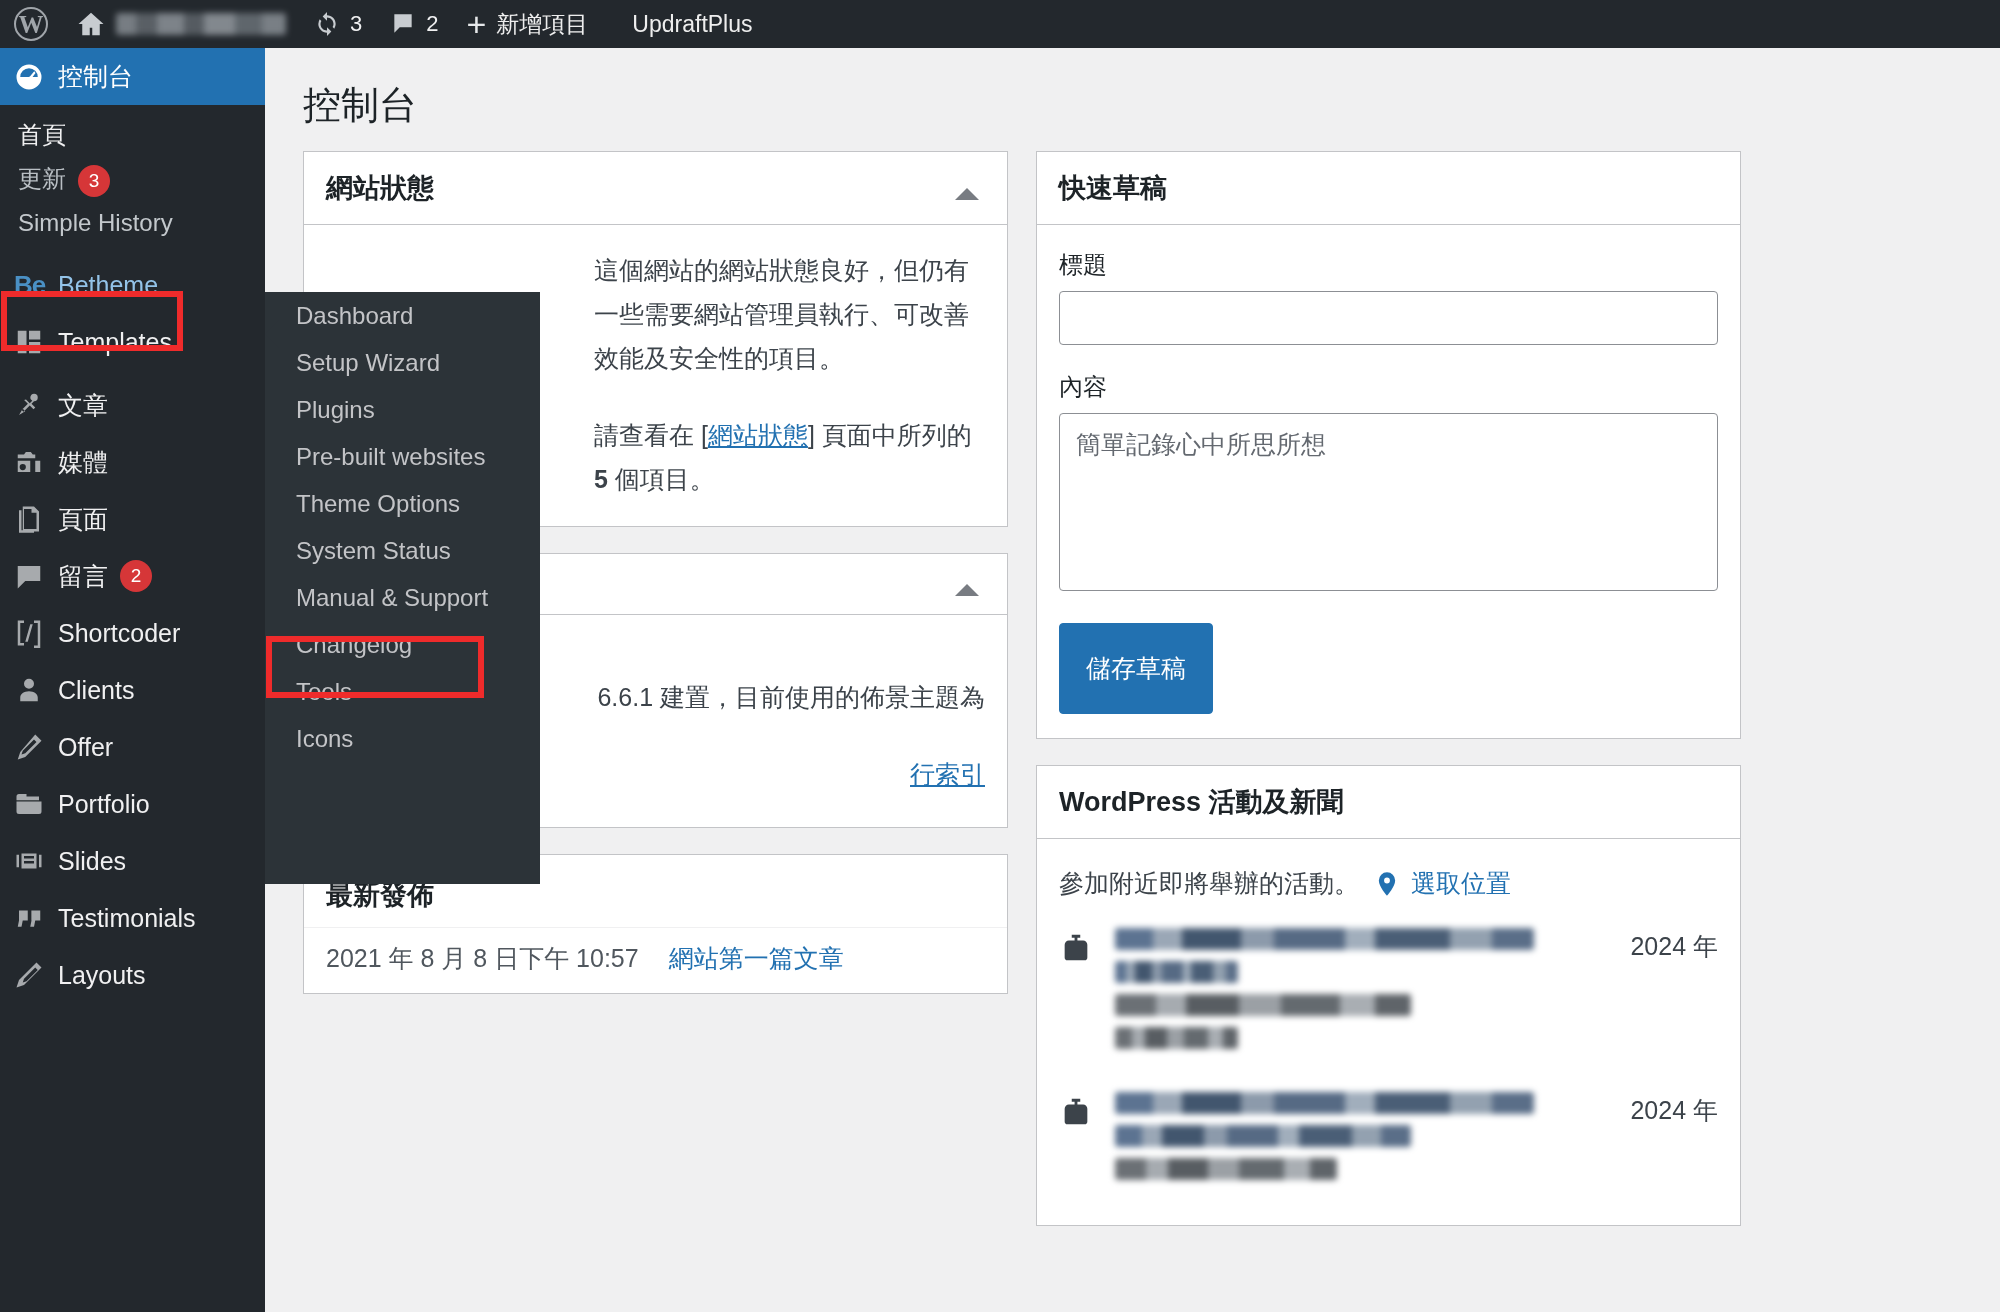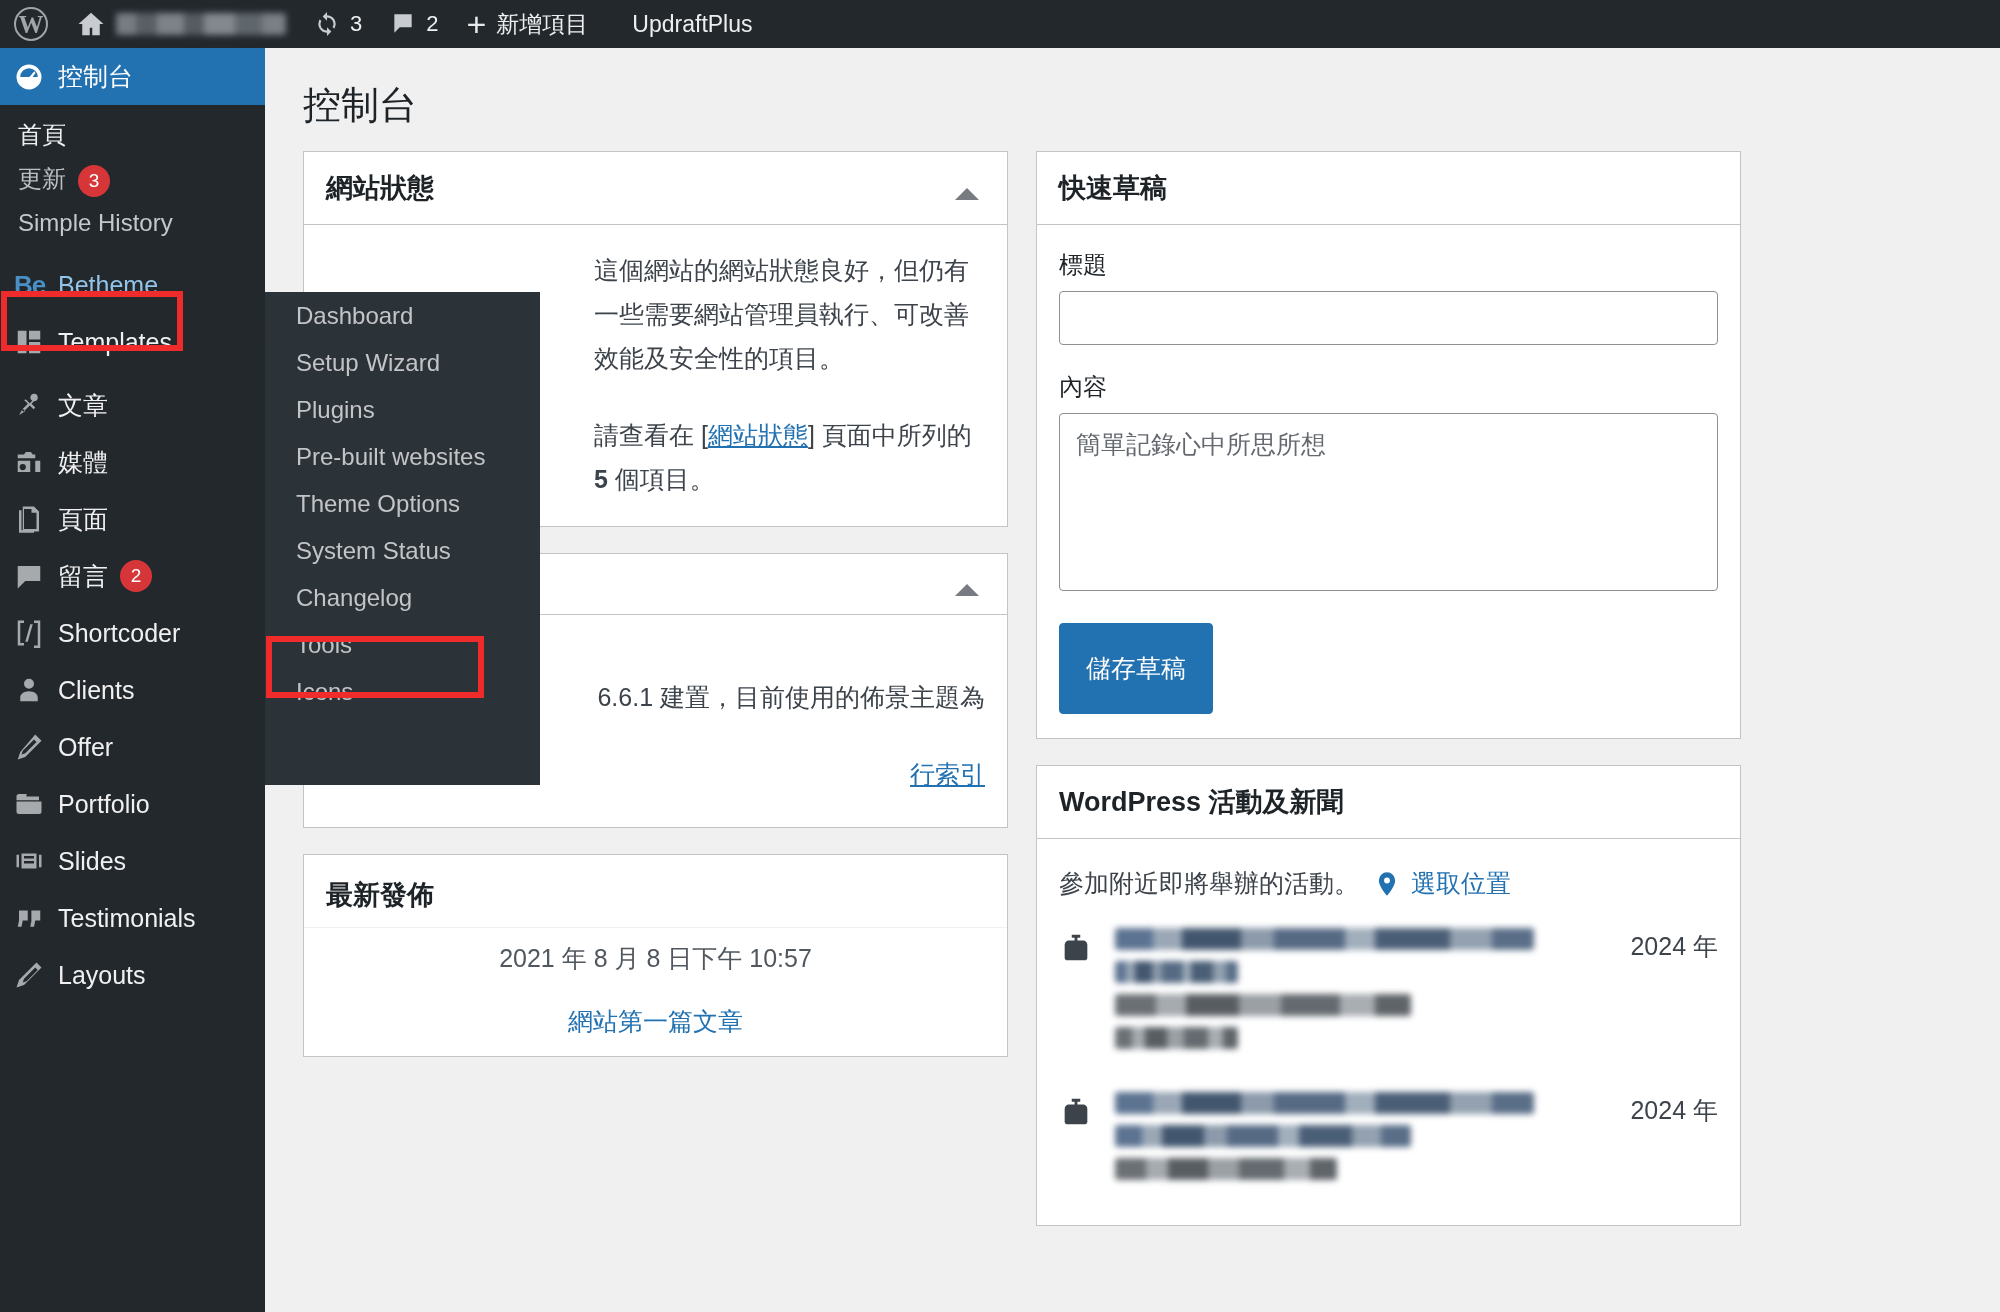--- a/index.html
+++ b/index.html
@@ -86,21 +86,21 @@
   
   .hl-box {
     position: absolute; border: 6px solid #ef2b2b; pointer-events: none;
     z-index: 60;
   }
   #hl-betheme { left: 1px; top: 291px; width: 182px; height: 60px; }
   #hl-theme-options { left: 266px; top: 636px; width: 218px; height: 62px; }
 
   
   #flyout {
-    position: absolute; left: 265px; top: 292px; width: 275px; height: 493px;
+    position: absolute; left: 265px; top: 292px; width: 275px; height: 592px;
     background: #2c3338; z-index: 50;
   }
   #flyout::before {
     content: ""; position: absolute; left: -14px; top: 28px;
     border: 14px solid transparent; border-right-color: #2c3338;
   }
   .fly-item {
     display: block; padding: 0 0 0 31px; height: 47px; line-height: 47px;
     color: #c3c4c7; font-size: 24px; text-decoration: none; white-space: nowrap;
   }
@@ -156,21 +156,21 @@
   .se-line { padding: 32px 0 6px 0; text-align: right; }
   .se-line a { color: #2271b1; }
 
   .activity-sub {
     font-size: 27px; font-weight: bold; color: #1d2327;
     padding: 22px 22px 14px 22px;
   }
   .activity-row {
     display: flex; align-items: center; gap: 30px;
     padding: 14px 22px 18px 22px; border-top: 1px solid #f0f0f1;
-    font-size: 25px; color: #50575e; flex-direction: column;
+    font-size: 25px; color: #50575e;
   }
   .activity-row a { color: #2271b1; text-decoration: none; }
 
   
   .qd-label { display: block; font-size: 24px; color: #1d2327; margin-bottom: 10px; }
   .qd-input {
     width: 100%; height: 54px; border: 1px solid #8c8f94; border-radius: 4px;
     font-size: 24px; padding: 0 12px; color: #2c3338; background: #fff;
   }
   .qd-area {
@@ -499,19 +499,20 @@
   </div>
 </div>
 
 <div id="flyout">
   <a href="#" class="fly-item">Dashboard</a>
   <a href="#" class="fly-item">Setup Wizard</a>
   <a href="#" class="fly-item">Plugins</a>
   <a href="#" class="fly-item">Pre-built websites</a>
   <a href="#" class="fly-item hl">Theme Options</a>
   <a href="#" class="fly-item">System Status</a>
+  <a href="#" class="fly-item">Manual &amp; Support</a>
   <a href="#" class="fly-item">Changelog</a>
   <a href="#" class="fly-item">Tools</a>
   <a href="#" class="fly-item">Icons</a>
 </div>
 
 <div class="hl-box" id="hl-betheme"></div>
 <div class="hl-box" id="hl-theme-options"></div>
 
 </body></html>

